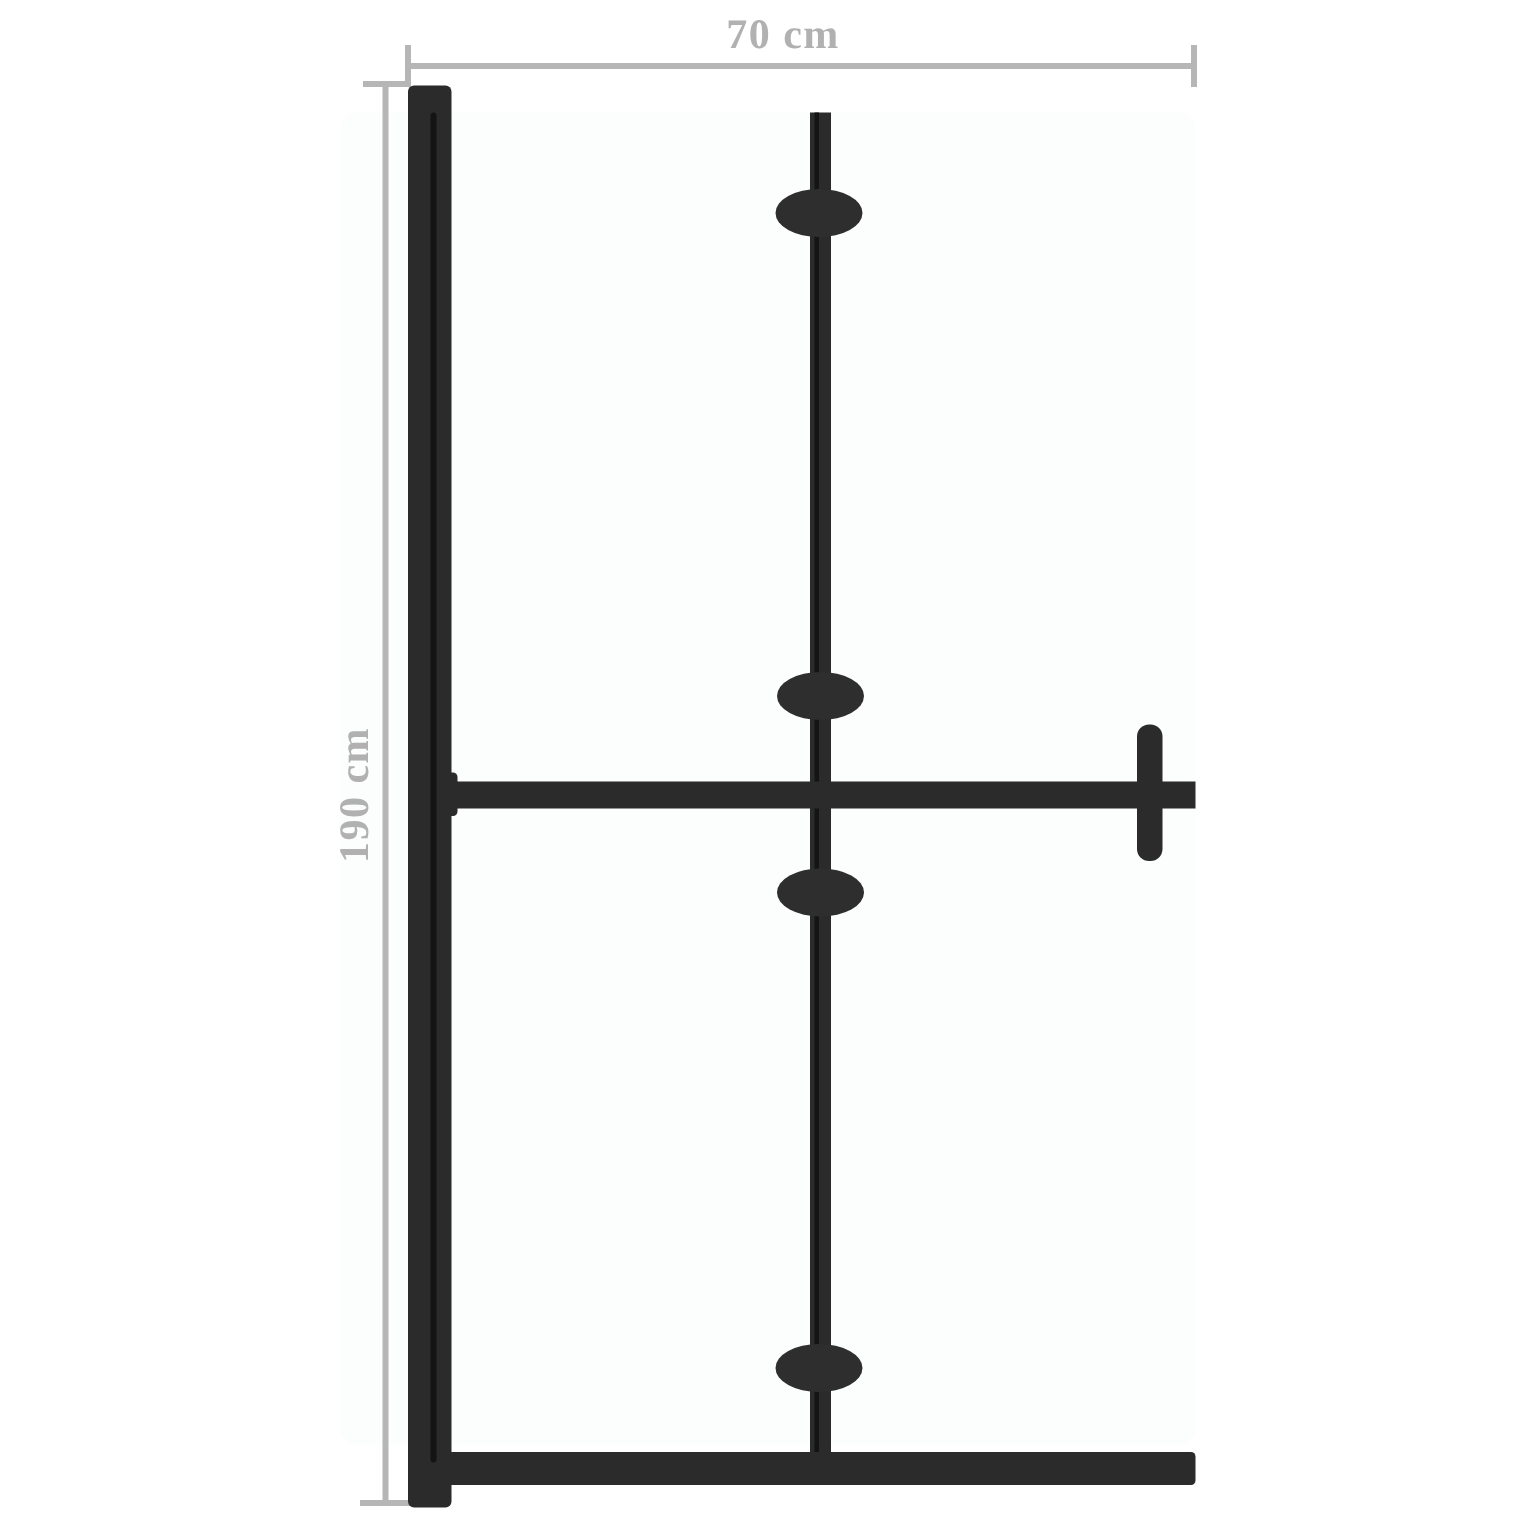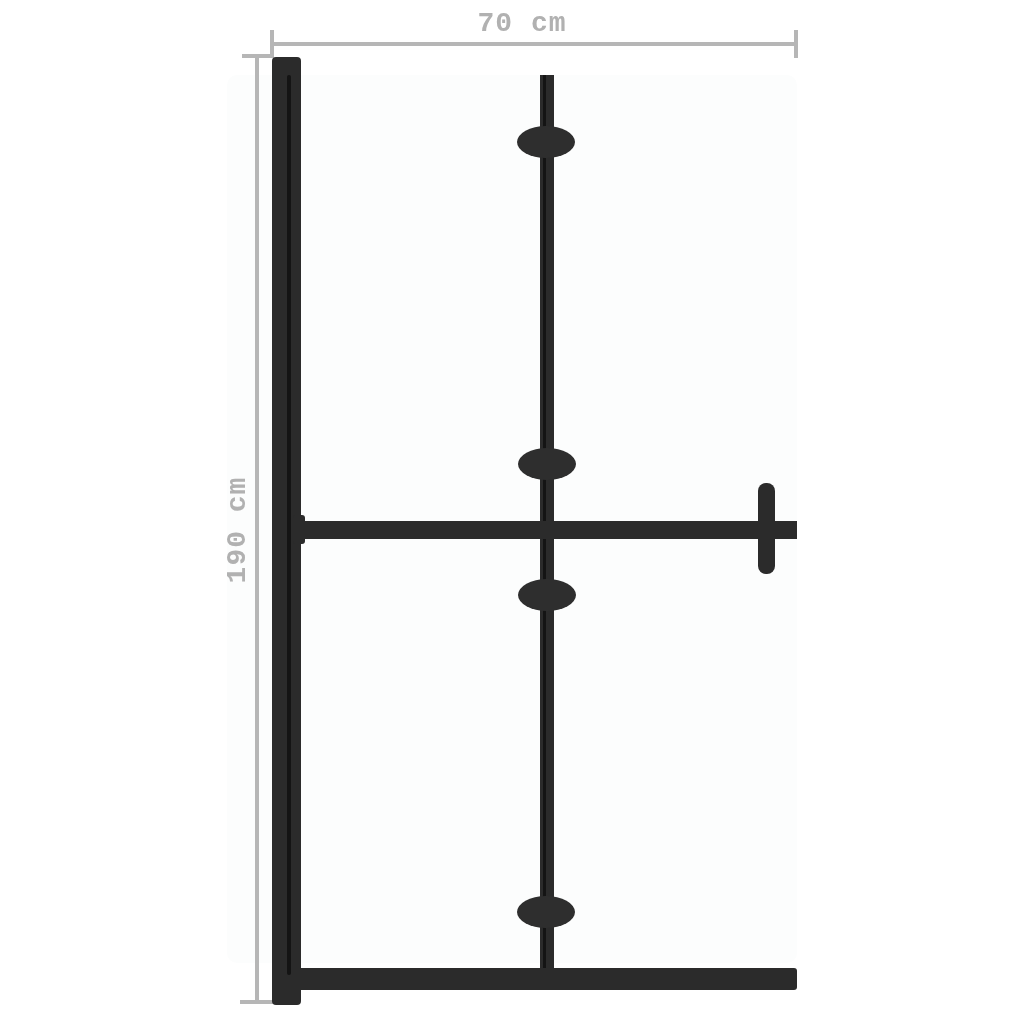--- a/index.html
+++ b/index.html
@@ -6,21 +6,21 @@
     margin: 0;
     padding: 0;
     background: var(--background, #ffffff);
   }
   .canvas {
     position: relative;
     width: 1024px;
     height: 1024px;
     overflow: hidden;
     background: var(--background, #ffffff);
-    font-family: Liberation Mono, monospace;
+    font-family: Liberation Serif, serif;
     border-radius: 14px;
   }
   .drawing-area {
     position: absolute;
     left: 227px; top: 75px;
     width: 570px; height: 888px;
     background: var(--panel-background, #fcfdfd);
     border-radius: 10px;
   }
   

